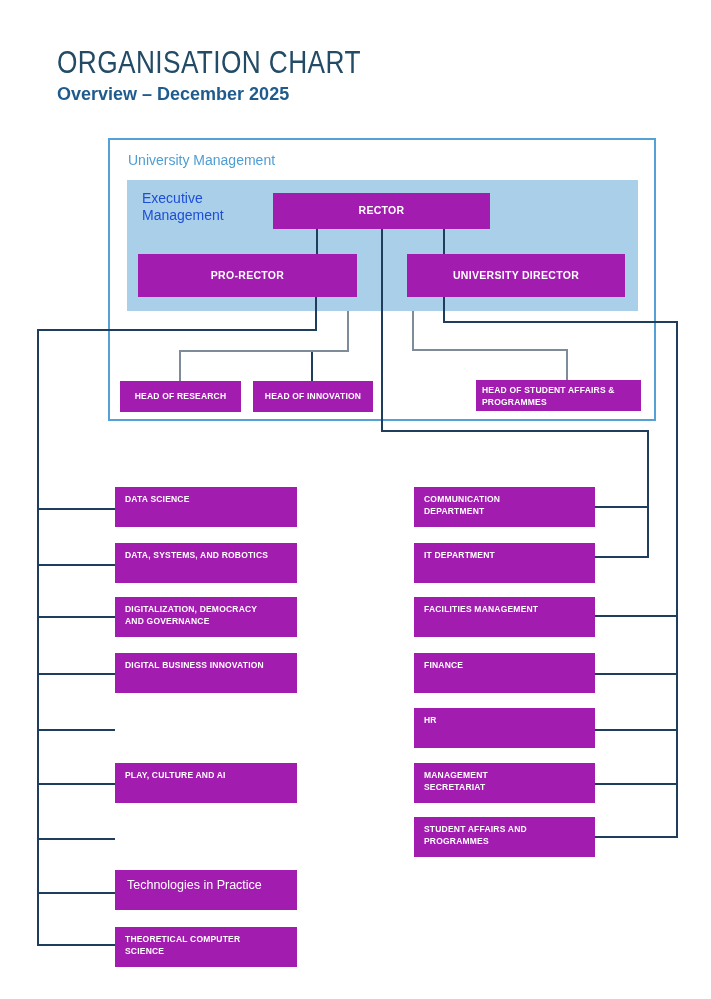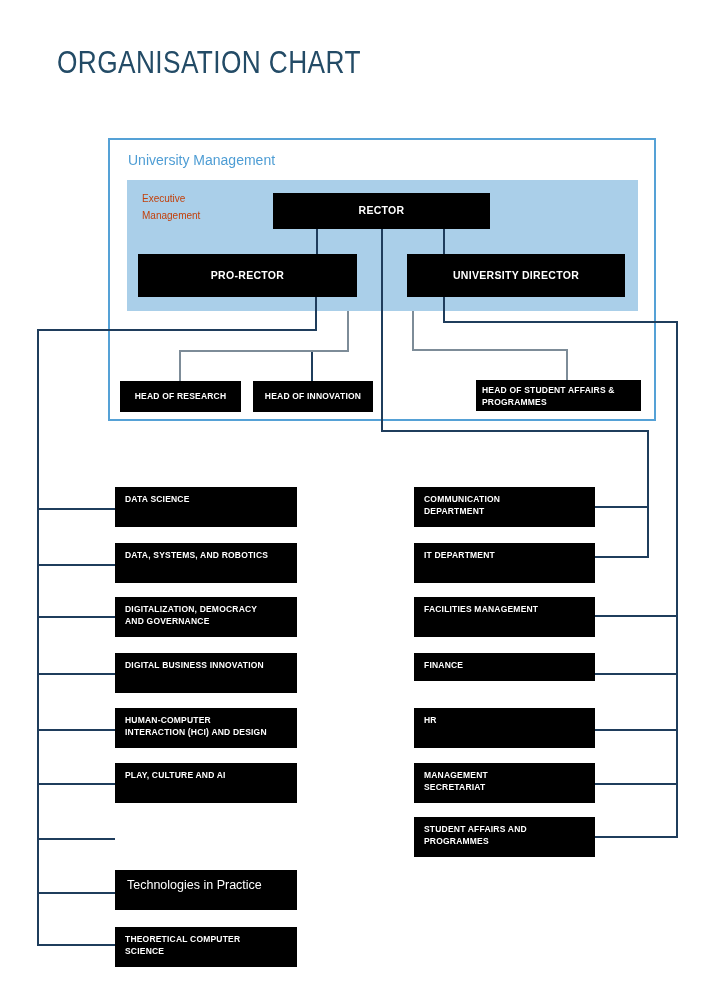--- a/index.html
+++ b/index.html
@@ -25,25 +25,25 @@
   .um-label {
     position:absolute; left:128px; top:152px;
     font-size:14px; color:#4e9dd4; white-space:nowrap;
   }
   .exec-panel {
     position:absolute; left:127px; top:180px; width:511px; height:131px;
     background:#aacfe9;
   }
   .exec-label {
     position:absolute; left:142px; top:190px;
-    font-size:10px; color:#c2410c; line-height:17px; white-space:pre-line;
+    font-size:14px; color:#1d4ed8; line-height:17px; white-space:pre-line;
   }
   
   .node {
-    position:absolute; background:#000000; color:#ffffff; box-sizing:border-box;
+    position:absolute; background:#a21caf; color:#ffffff; box-sizing:border-box;
     font-size:8.5px; font-weight:bold; line-height:11.5px; letter-spacing:0.2px;
     padding:7px 4px 0 10px; white-space:pre-line;
   }
   .node.center {
     display:flex; align-items:center; justify-content:center;
     padding:0; text-align:center;
   }
   .node.exec { font-size:10.5px; letter-spacing:0.3px; }
   .node.head-left { padding:4px 4px 0 6px; line-height:12px; }
   .node.tip { font-size:12.5px; font-weight:400; letter-spacing:0; padding-top:10px; padding-left:12px; }
@@ -52,20 +52,21 @@
   .wires path { fill:none; shape-rendering:crispEdges; }
   .wires .navy { stroke:#1f3d5c; stroke-width:2; }
   .wires .gray { stroke:#7d8c98; stroke-width:2; }
 </style>
 </head>
 <body>
 
 <div class="page">
 
   <h1 class="title">ORGANISATION CHART</h1>
+  <div class="subtitle">Overview – December 2025</div>
 
   <div class="um-frame"></div>
   <div class="um-label">University Management</div>
   <div class="exec-panel"></div>
   <div class="exec-label">Executive
 Management</div>
 
   <div class="node center exec" style="left:273px;top:193px;width:217px;height:36px">RECTOR</div>
   <div class="node center exec" style="left:138px;top:254px;width:219px;height:43px">PRO-RECTOR</div>
   <div class="node center exec" style="left:407px;top:254px;width:218px;height:43px">UNIVERSITY DIRECTOR</div>
@@ -73,32 +74,30 @@
   <div class="node center" style="left:120px;top:381px;width:121px;height:31px">HEAD OF RESEARCH</div>
   <div class="node center" style="left:253px;top:381px;width:120px;height:31px">HEAD OF INNOVATION</div>
   <div class="node head-left" style="left:476px;top:380px;width:165px;height:31px">HEAD OF STUDENT AFFAIRS &amp;
 PROGRAMMES</div>
 
   <div class="node" style="left:115px;top:487px;width:182px;height:40px">DATA SCIENCE</div>
   <div class="node" style="left:115px;top:543px;width:182px;height:40px">DATA, SYSTEMS, AND ROBOTICS</div>
   <div class="node" style="left:115px;top:653px;width:182px;height:40px">DIGITAL BUSINESS INNOVATION</div>
   <div class="node" style="left:115px;top:597px;width:182px;height:40px">DIGITALIZATION, DEMOCRACY
 AND GOVERNANCE</div>
-  <div class="node" style="left:115px;top:708px;width:182px;height:40px">HUMAN-COMPUTER
-INTERACTION (HCI) AND DESIGN</div>
   <div class="node" style="left:115px;top:763px;width:182px;height:40px">PLAY, CULTURE AND AI</div>
   <div class="node tip" style="left:115px;top:870px;width:182px;height:40px">Technologies in Practice</div>
   <div class="node" style="left:115px;top:927px;width:182px;height:40px">THEORETICAL COMPUTER
 SCIENCE</div>
 
   <div class="node" style="left:414px;top:543px;width:181px;height:40px">IT DEPARTMENT</div>
   <div class="node" style="left:414px;top:487px;width:181px;height:40px">COMMUNICATION
 DEPARTMENT</div>
   <div class="node" style="left:414px;top:597px;width:181px;height:40px">FACILITIES MANAGEMENT</div>
-  <div class="node" style="left:414px;top:653px;width:181px;height:28px">FINANCE</div>
+  <div class="node" style="left:414px;top:653px;width:181px;height:40px">FINANCE</div>
   <div class="node" style="left:414px;top:708px;width:181px;height:40px">HR</div>
   <div class="node" style="left:414px;top:763px;width:181px;height:40px">MANAGEMENT
 SECRETARIAT</div>
   <div class="node" style="left:414px;top:817px;width:181px;height:40px">STUDENT AFFAIRS AND
 PROGRAMMES</div>
 
   <svg class="wires" width="711" height="999" viewBox="0 0 711 999">
 
     <path class="navy" d="M317 229 V254"></path>
     <path class="navy" d="M444 229 V254"></path>

